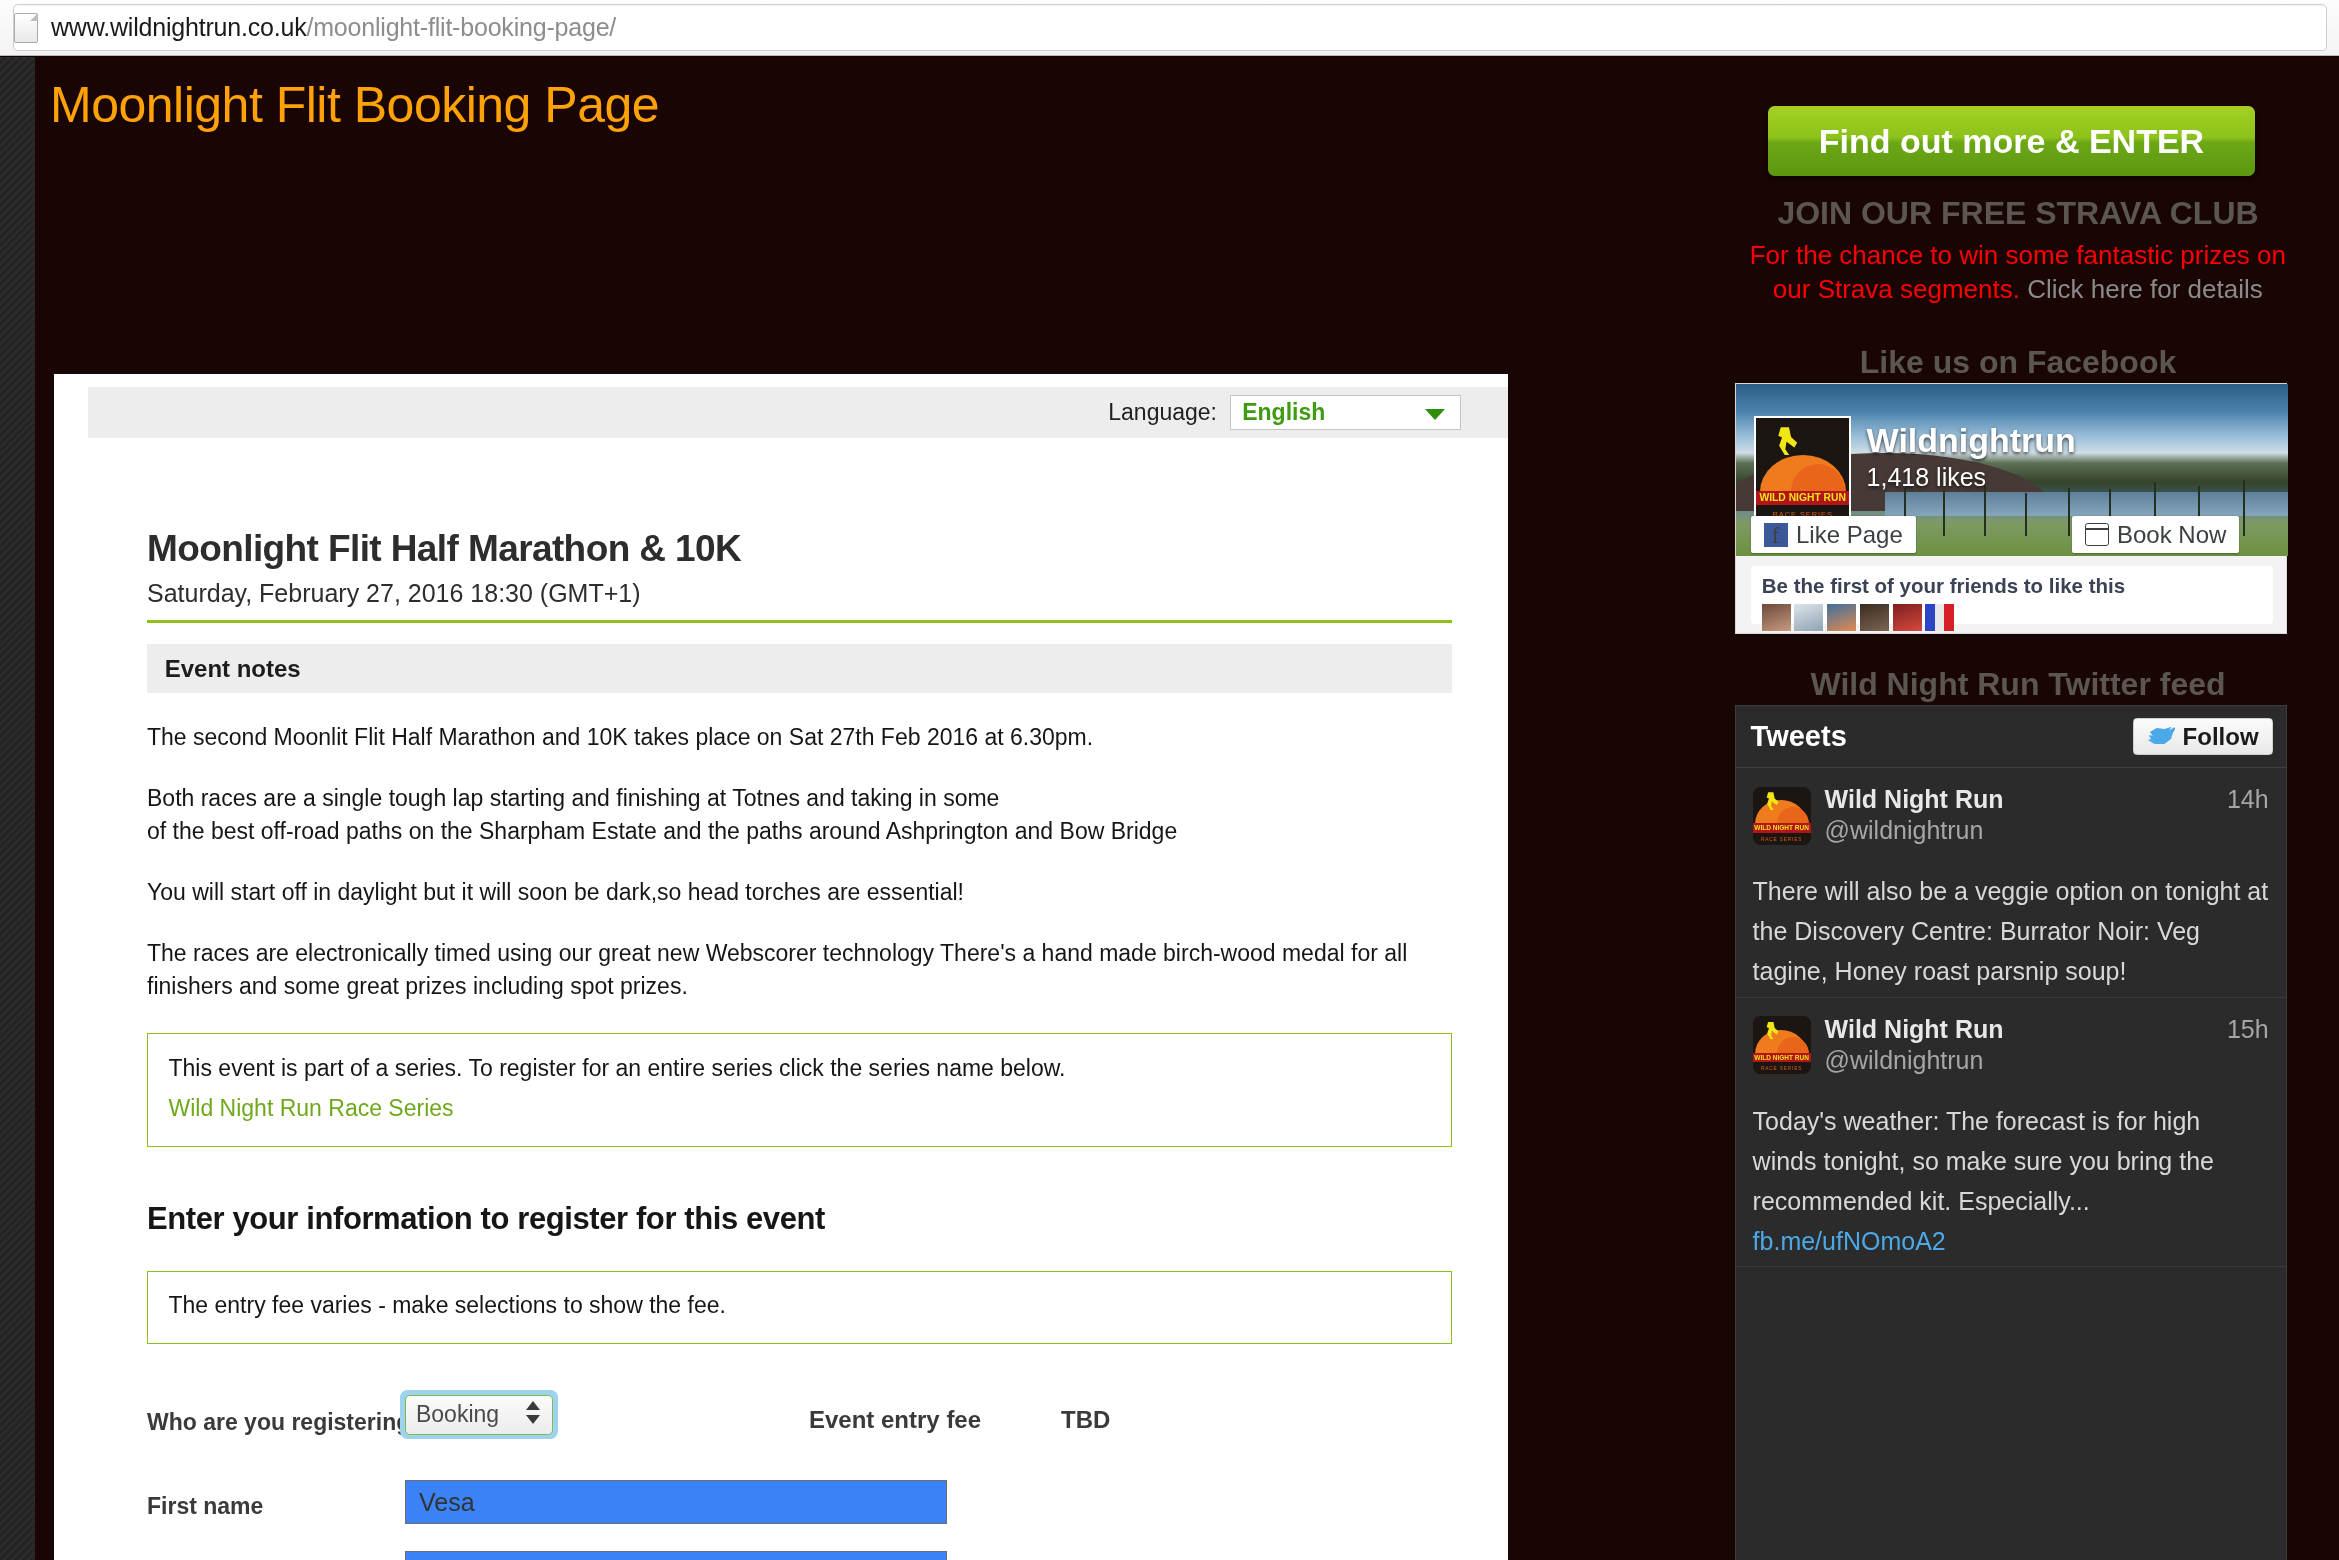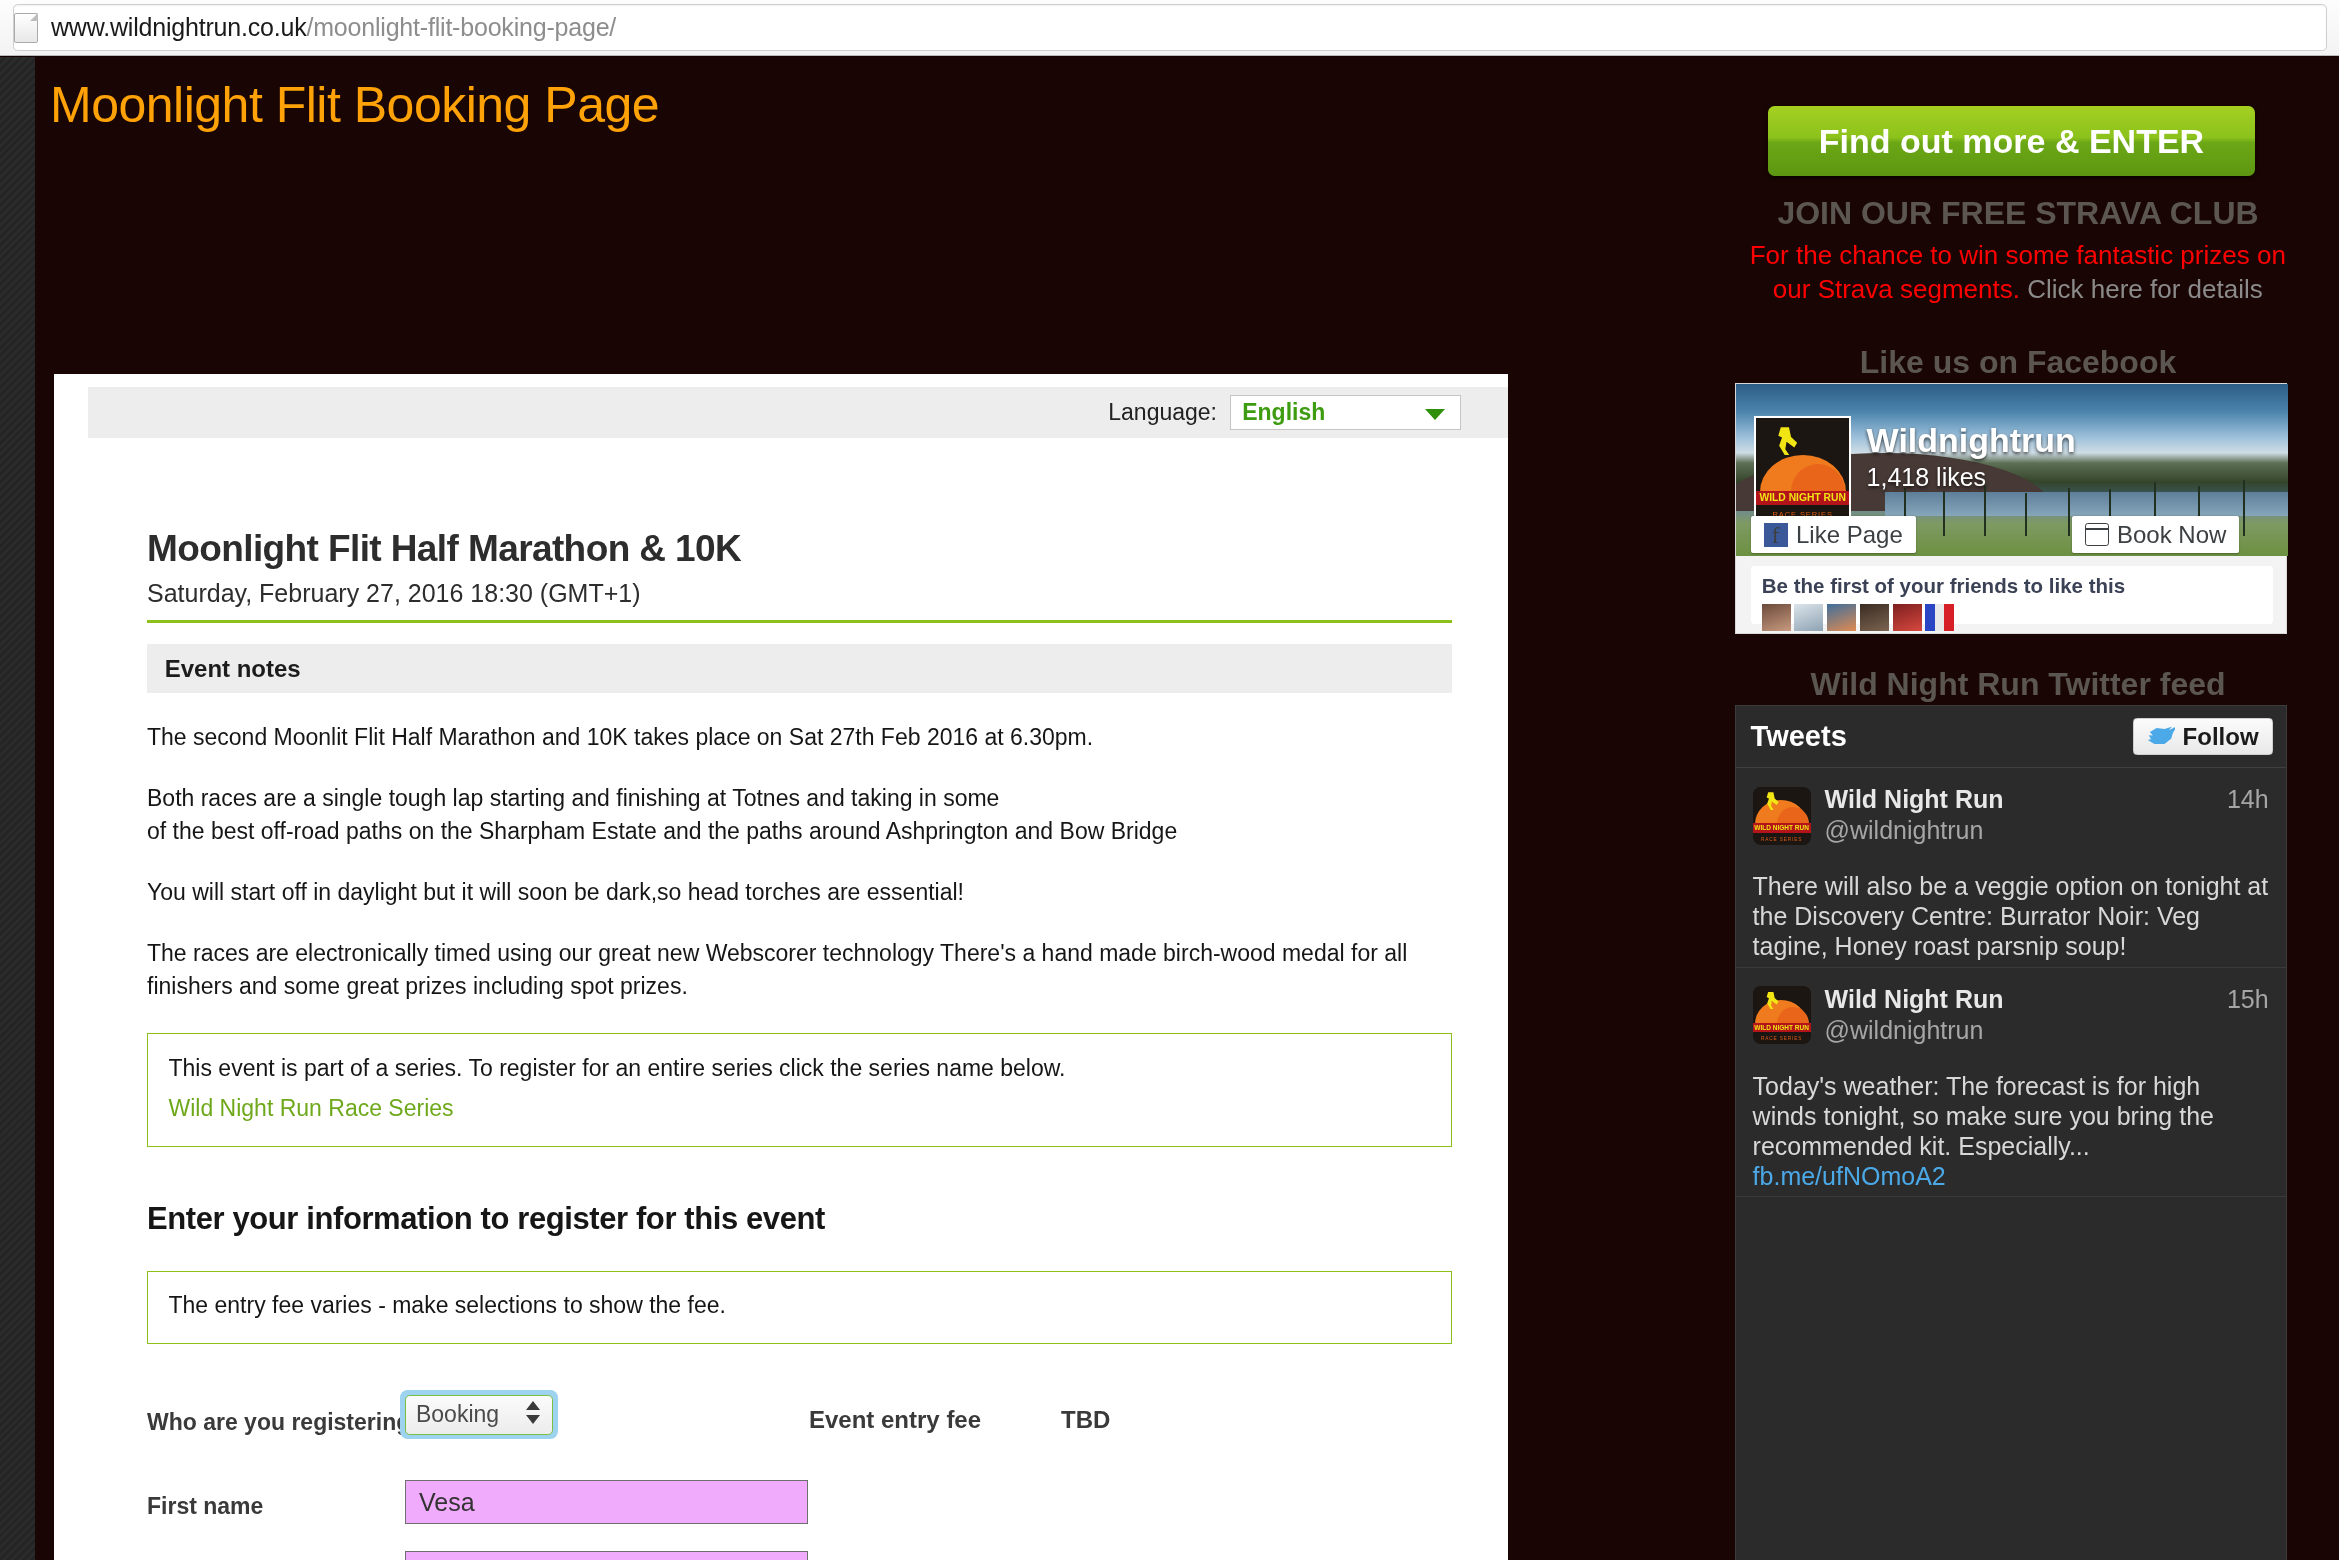--- a/index.html
+++ b/index.html
@@ -118,22 +118,22 @@
     padding: 20.5px 20.5px 24px 20.5px;
   }
   #fee-text { font-size: 23px; color: #161616; }
 
   
   #form { position: relative; margin-top: 52px; }
   .frow { position: relative; height: 71px; }
   .flabel { position: absolute; left: 0; top: 13px; font-size: 23px; font-weight: bold; color: #3a3a3a; }
   .finput {
     position: absolute; left: 258px; top: 0;
-    width: 403px; height: 44px;
-    border: 1.9px solid #6f6f6f; background: #f0abfc;
+    width: 542px; height: 44px;
+    border: 1.9px solid #6f6f6f; background: #3b82f6;
     display: flex; align-items: center; padding-left: 13px;
     font-size: 25px; color: #333;
   }
   #who-select-wrap {
     position: absolute; left: 253px; top: -6.5px;
     width: 158px; height: 49px;
     border-radius: 7.5px;
     background: #9ed3f0;
     padding: 4.7px;
   }
@@ -270,21 +270,21 @@
     background:#1c1612; border-radius: 7.5px; overflow:hidden; }
   .tw-av .logo-hill { bottom: 20.5px; width: 52px; height: 24px; left: 2.8px; border-radius: 26px 26px 0 0/24px 24px 0 0;}
   .tw-av .logo-hill2 { bottom: 20.5px; width: 32px; height: 17px; left: 24px; border-radius: 16px 16px 0 0/17px 17px 0 0;}
   .tw-av .logo-runner { left: 13px; top: 5.6px; width: 13px; height: 17.7px; }
   .tw-av .logo-band { bottom: 12px; height: 9.3px; }
   .tw-av .logo-band span { font-size: 6.5px; line-height: 9.3px; }
   .tw-av .logo-sub { bottom: 2.8px; font-size: 4.7px; }
   .tw-name { position:absolute; left: 89px; top: 17px; font-size: 25px; font-weight:bold; color:#e8e8e8; }
   .tw-handle { position:absolute; left: 89px; top: 48px; font-size: 25px; color:#a6a6a6; }
   .tw-age { position:absolute; right: 17px; top: 17px; font-size: 25px; color:#a6a6a6; }
-  .tw-body { margin-top: 86px; font-size: 25px; line-height: 30px; color:#d8d8d8; }
+  .tw-body { margin-top: 86px; font-size: 25px; line-height: 40px; color:#d8d8d8; }
   .tw-body a { color:#4CA9E8; text-decoration:none; }
 </style>
 </head>
 <body>
 
 <div id="urlbar">
   <div id="urlbar-inner">
     <span class="page-icon"></span>
     <span id="url-text"><span>www.wildnightrun.co.uk</span><span class="path">/moonlight-flit-booking-page/</span></span>
   </div>

